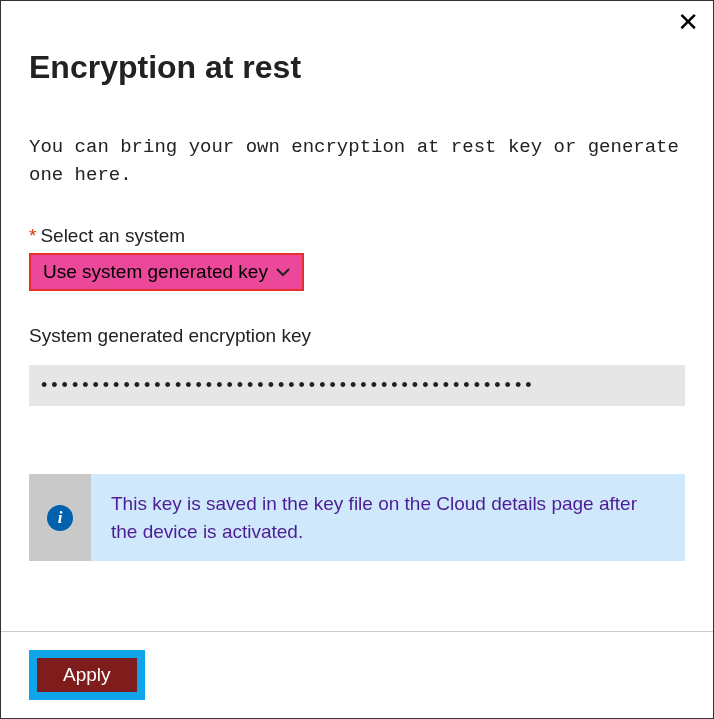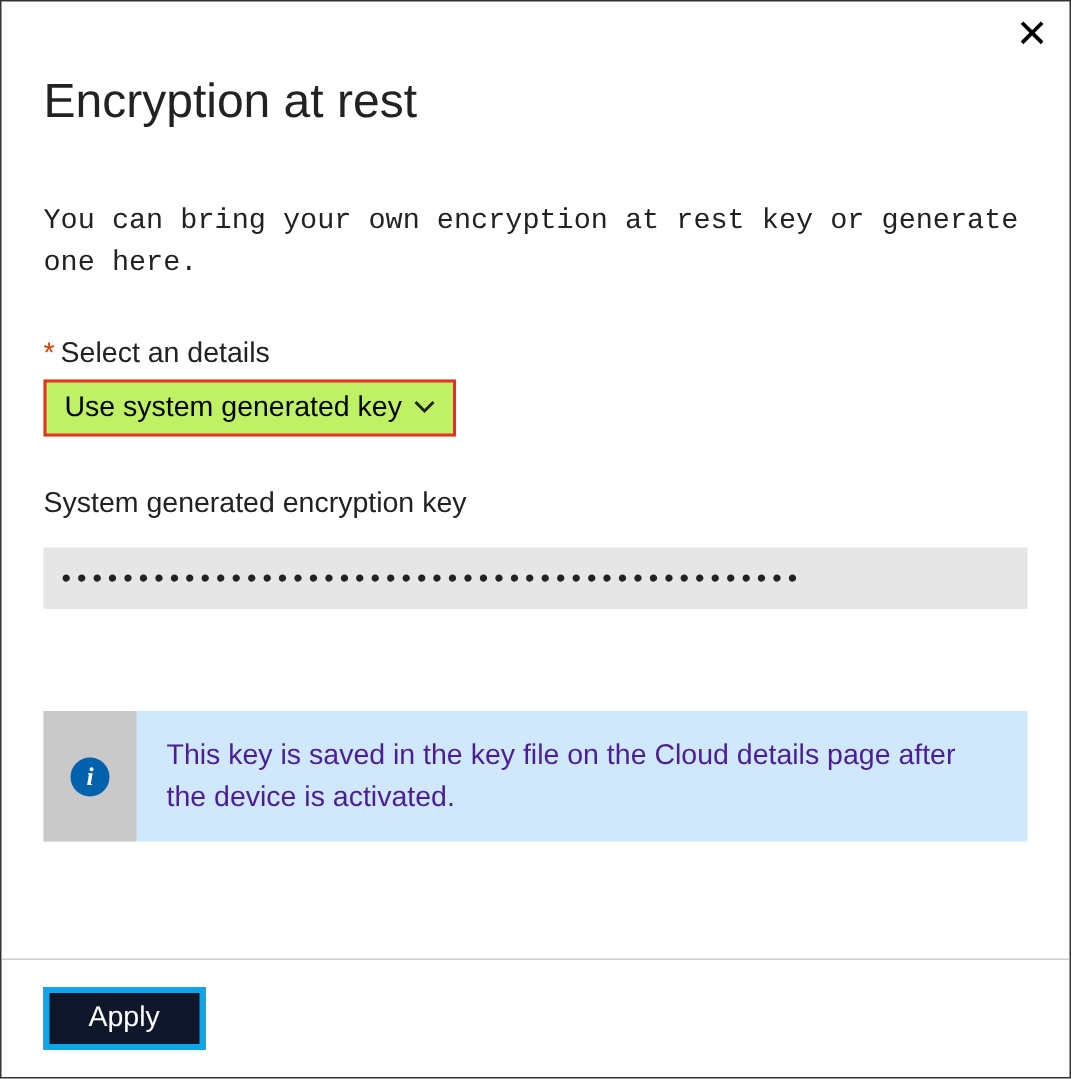--- a/index.html
+++ b/index.html
@@ -22,21 +22,21 @@
       font-size: 26px;
       font-weight: 400;
       cursor: pointer;
       line-height: 1;
       background: none;
       border: none;
       font-family: inherit;
     }
     .title {
       font-size: 32px;
-      font-weight: 400;
+      font-weight: 700;
       color: #222;
       margin-top: 18px;
       margin-bottom: 48px;
     }
     .description {
       font-size: 19px;
       color: #222;
       line-height: 1.45;
       margin-bottom: 36px;
       font-family: Liberation Mono, monospace;
@@ -50,21 +50,21 @@
       color: #d83b01;
       margin-right: 4px;
     }
     .dropdown {
       display: inline-flex;
       align-items: center;
       border: 2px solid #e62e2e;
       padding: 6px 12px 6px 12px;
       font-size: 19px;
       cursor: pointer;
-      background: #bef264;
+      background: #ec4899;
       margin-bottom: 34px;
     }
     .dropdown .chev {
       margin-left: 8px;
       font-size: 16px;
     }
     .key-label {
       font-size: 19px;
       color: #222;
       margin-bottom: 18px;
@@ -114,41 +114,41 @@
     }
     .footer {
       position: absolute;
       bottom: 0;
       left: 0;
       right: 0;
       border-top: 1px solid #ccc;
       padding: 18px 28px;
     }
     .apply-btn {
-      background: #0f172a;
+      background: #7f1d1d;
       color: #fff;
       font-size: 19px;
-      border: 4px solid #0ea5e9;
+      border: 8px solid #0ea5e9;
       padding: 6px 26px;
       cursor: pointer;
       font-family: inherit;
     }
   </style>
 </head>
 <body>
 
 <button class="close-btn">✕</button>
 
 <div class="panel">
   <h1 class="title">Encryption at rest</h1>
 
   <p class="description">You can bring your own encryption at rest key or generate one here.</p>
 
   <div class="field-label">
-    <span class="required">*</span><span>Select an details</span>
+    <span class="required">*</span><span>Select an system</span>
   </div>
 
   <div class="dropdown">
     <span>Use system generated key</span>
     <span class="chev">
       <svg width="14" height="9" viewBox="0 0 14 9">
           <path d="M1 1 L7 7 L13 1" stroke="#222" stroke-width="2" fill="none"></path>
         </svg>
     </span>
   </div>

